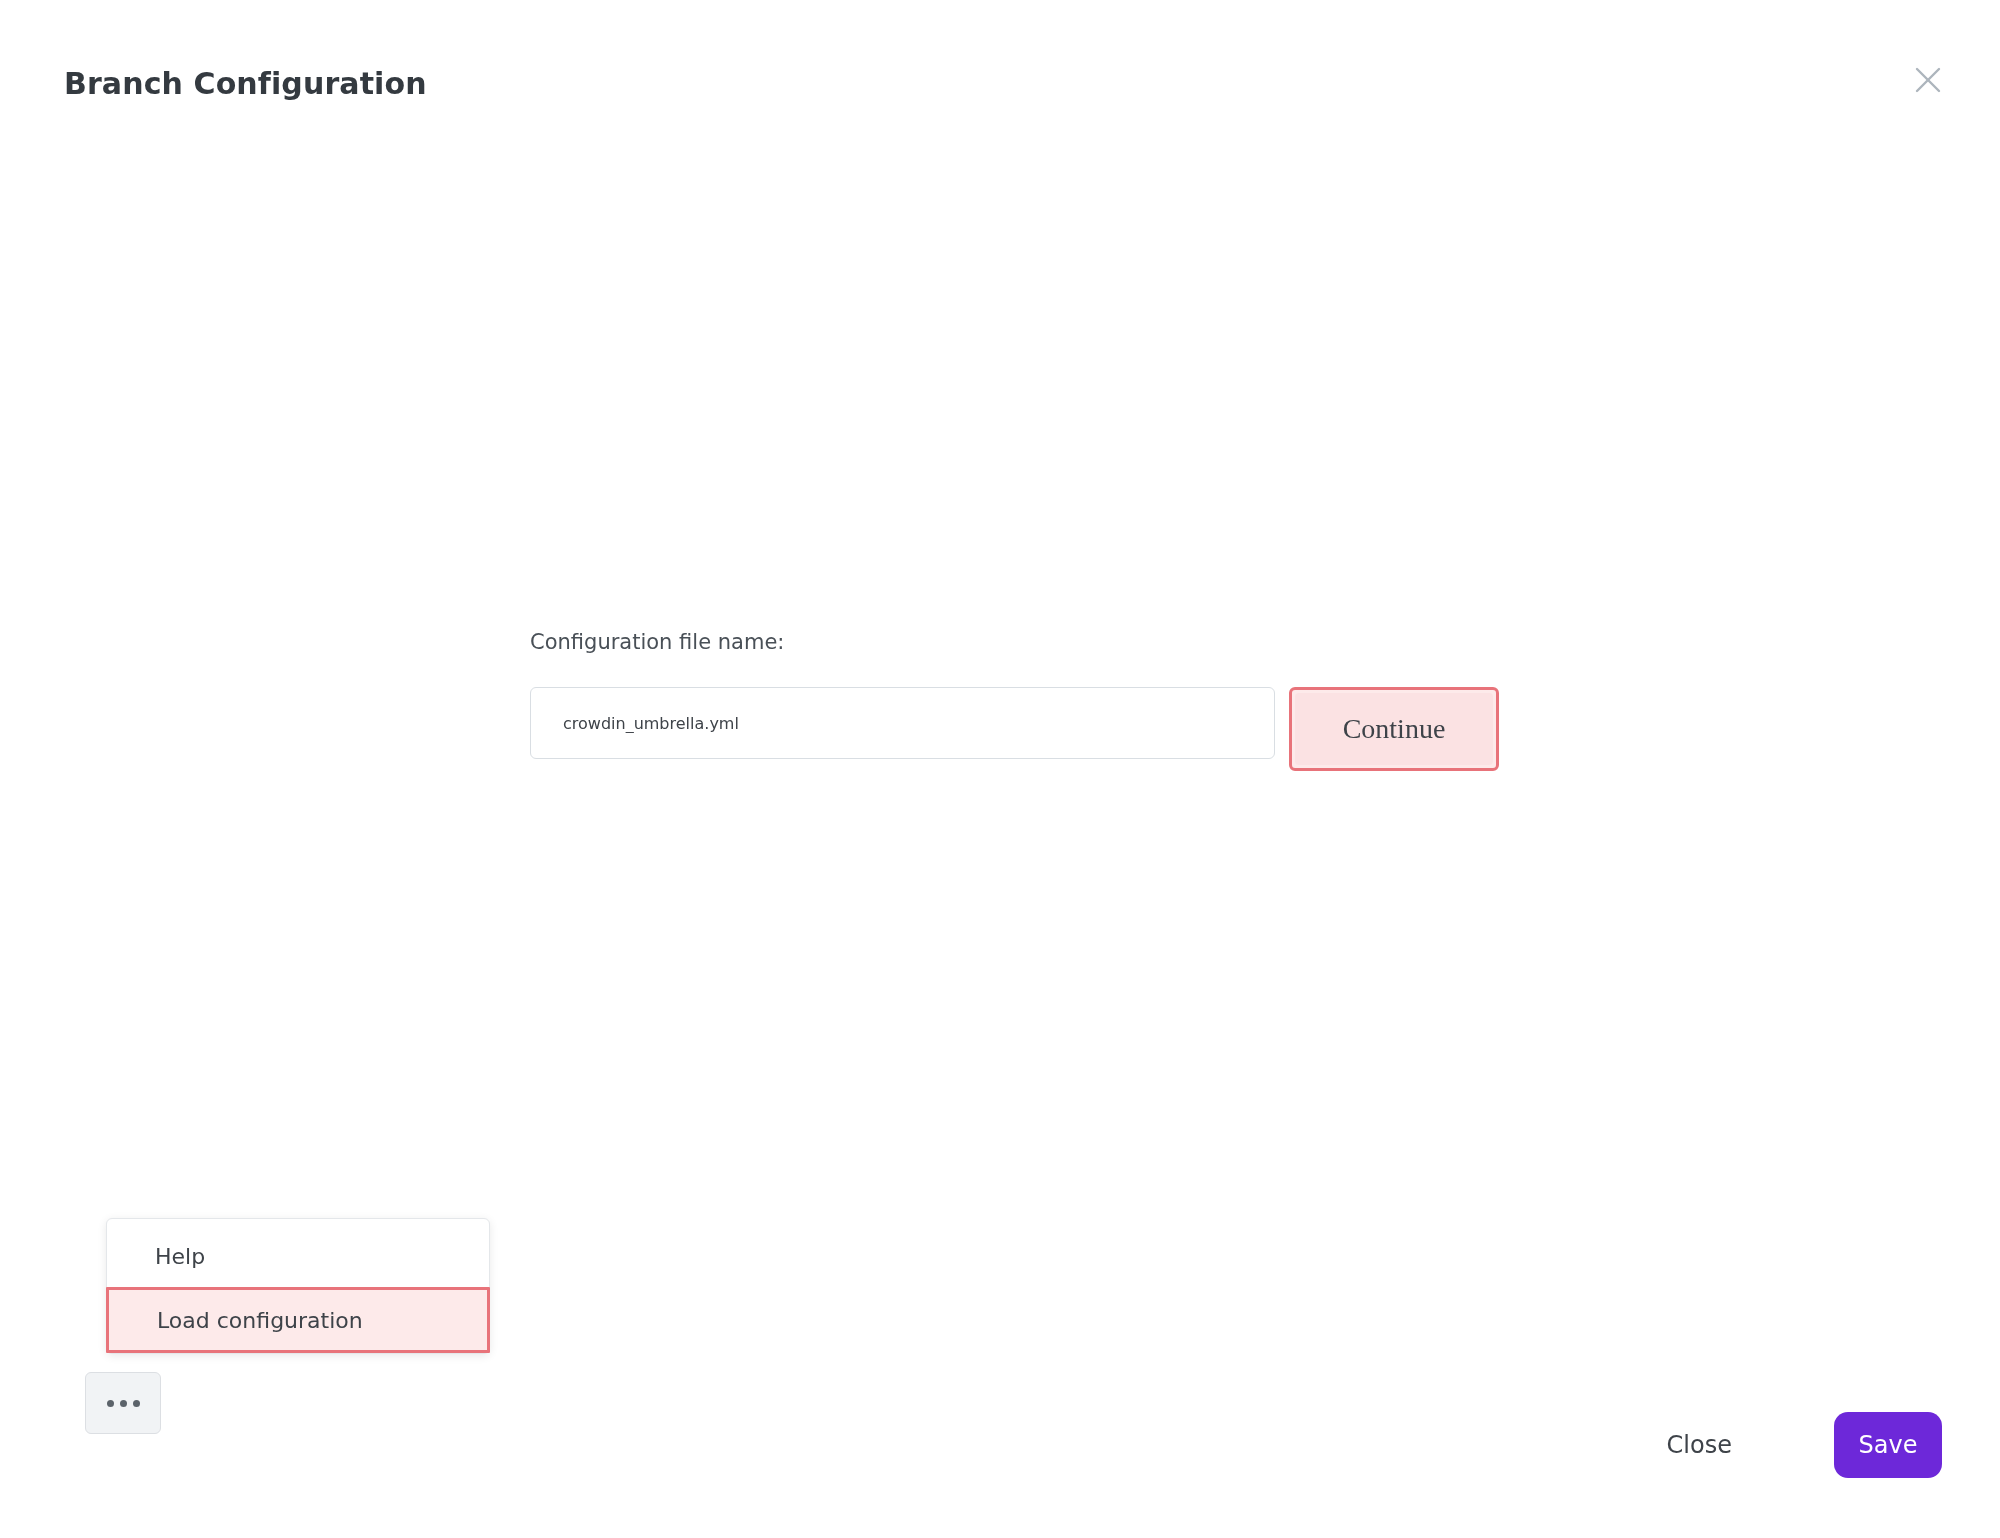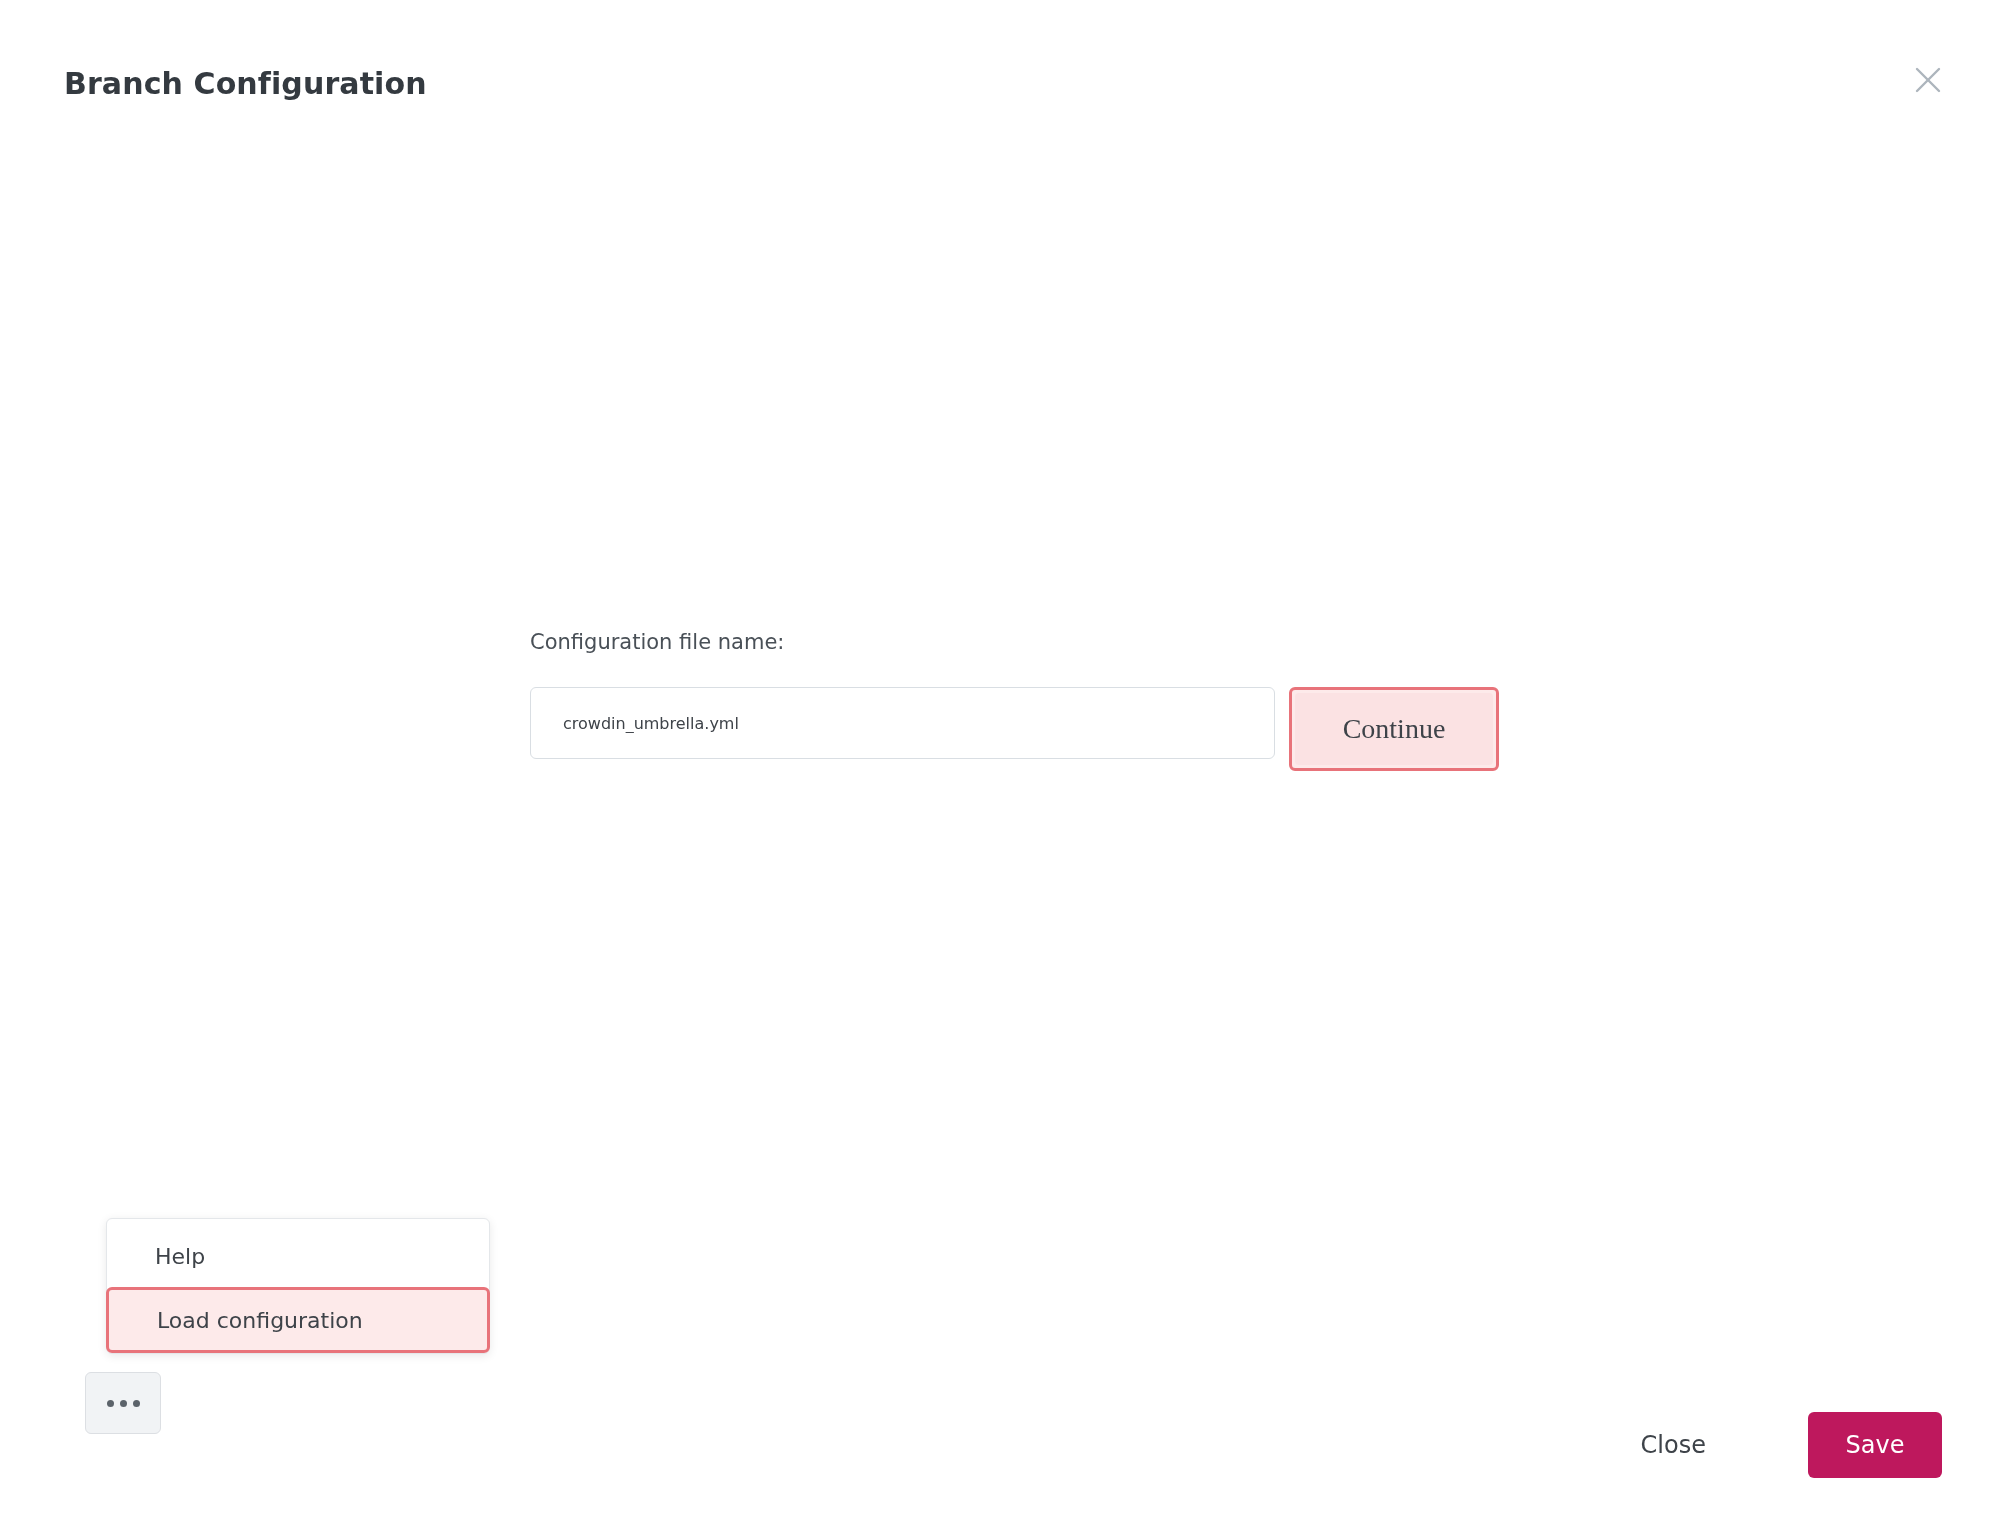--- a/index.html
+++ b/index.html
@@ -128,21 +128,21 @@
     align-items: center;
     padding-left: 48px;
     font-size: 22px;
     color: #3e4349;
     box-sizing: border-box;
     cursor: pointer;
   }
   .menu-item.highlighted {
     background: #fdeaea;
     border: 3px solid #e8737a;
-    border-radius: 6px;
+    border-radius: 1px;
     margin: 0 -1px;
     height: 66px;
   }
 
   .more-button {
     position: absolute;
     left: 85px;
     top: 1372px;
     width: 76px;
     height: 62px;
@@ -183,25 +183,25 @@
     border: none;
     font-family: "DejaVu Sans", sans-serif;
     padding: 0 26px;
     height: 66px;
     cursor: pointer;
     display: flex;
     align-items: center;
   }
   .save-button {
     margin-left: 32px;
-    width: 134px;
+    width: 108px;
     height: 66px;
     border: none;
-    border-radius: 6px;
-    background: #be185d;
+    border-radius: 14px;
+    background: #6d28d9;
     color: #ffffff;
     font-size: 24px;
     font-family: "DejaVu Sans", sans-serif;
     display: flex;
     align-items: center;
     justify-content: center;
     cursor: default;
   }
 </style>
 </head>

